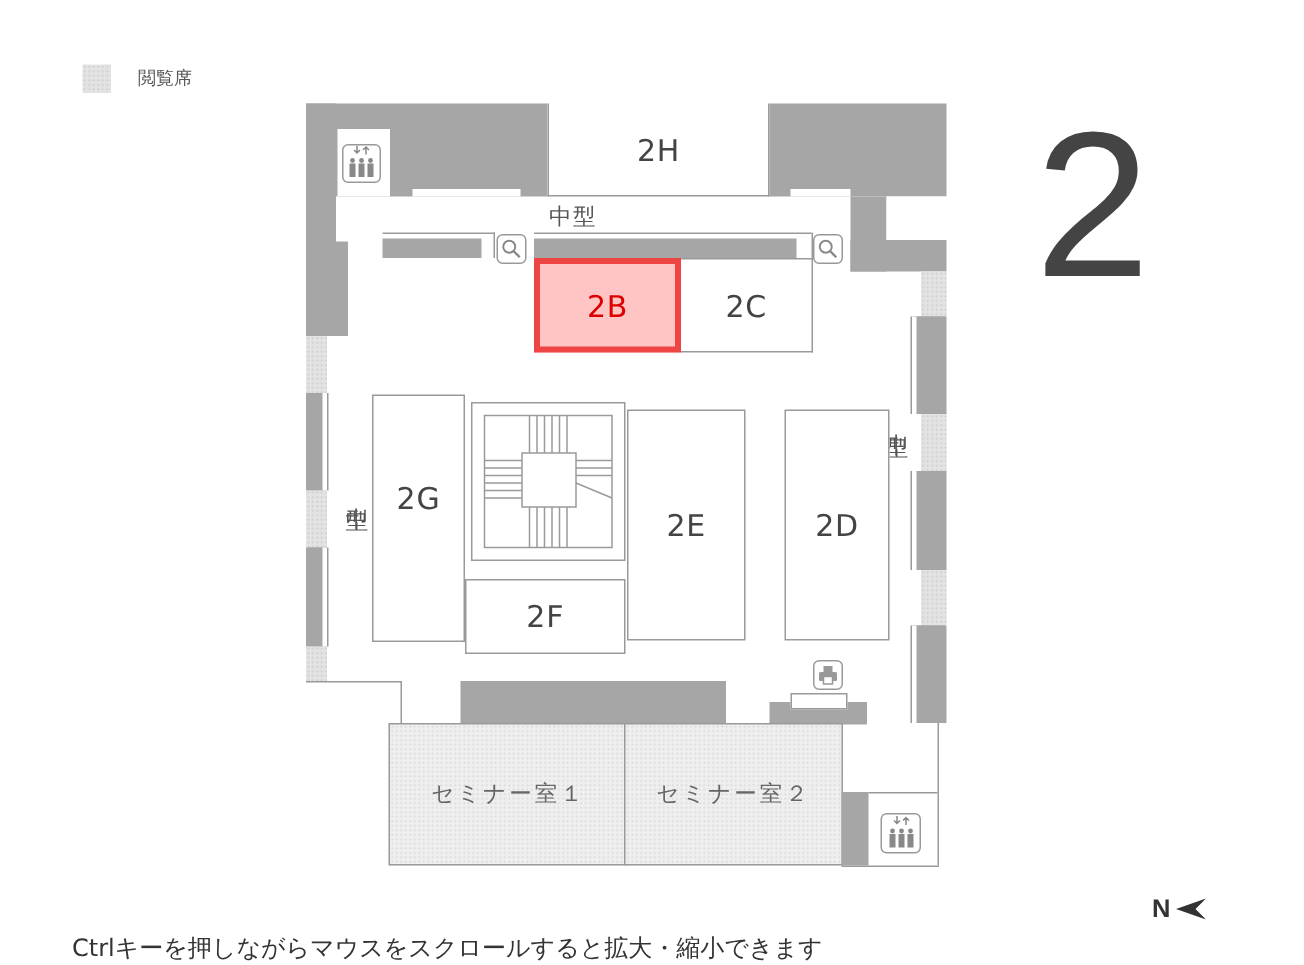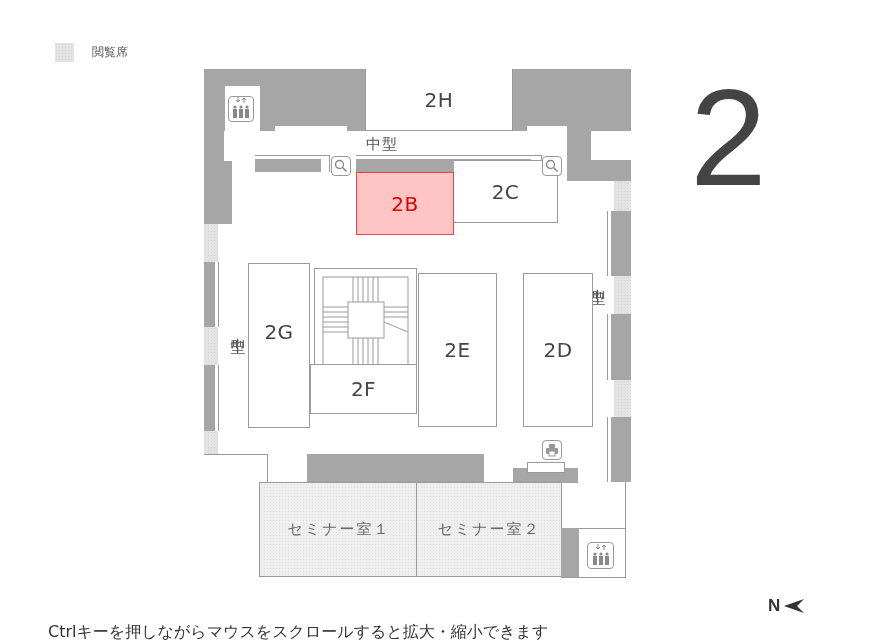--- a/index.html
+++ b/index.html
@@ -6,21 +6,21 @@
   body { width: 869px; height: 643px; position: relative; overflow: hidden;
          font-family: "DejaVu Sans", "Liberation Sans", sans-serif; color: #444; }
   .abs { position: absolute; box-sizing: border-box; }
   .wall { background: #a6a6a6; }
   .reading { background: #e3e3e3;
     background-image: radial-gradient(#d2d2d2 0.6px, transparent 0.7px);
     background-size: 3px 3px; }
   .room { background: #ffffff; border: 1px solid #9a9a9a; }
   .room-label { display:flex; align-items:center; justify-content:center;
     font-size: 20px; color: #444; letter-spacing: 0.5px; }
-  .selected { background: #ffc4c4; border: 1px solid #ef4444; color: #d00; }
+  .selected { background: #ffc4c4; border: 4px solid #ef4444; color: #d00; }
   .seminar { background: #efefef;
     background-image: radial-gradient(#dedede 0.6px, transparent 0.7px);
     background-size: 3px 3px; border: 1px solid #9a9a9a;
     display:flex; align-items:center; justify-content:center;
     font-size: 15px; color: #666; letter-spacing: 2px; }
   .bar { background: #a6a6a6; }
   .line { background: #9a9a9a; }
   .icon-box { background:#fff; border: 1px solid #999; border-radius: 4px; }
   .vtext { writing-mode: vertical-rl; font-size: 15px; color:#555; letter-spacing: 1px; }
   .htext { font-size: 15px; color:#555; letter-spacing: 1px; }
@@ -94,21 +94,21 @@
   </div>
 
   <div class="abs line" style="left:356px;top:155px;width:185px;height:1px;"></div>
   <div class="abs bar" style="left:356px;top:159px;width:175px;height:13px;"></div>
   <div class="abs" style="left:541px;top:155px;width:1px;height:17px;background:#9a9a9a;"></div>
 
   <div class="abs room-label selected" style="left:356px;top:172px;width:98px;height:63px;">
     <span style="color:#d00;">2B</span>
   </div>
 
-  <div class="abs room room-label" style="left:454px;top:160px;width:104px;height:63px;border-left:none;">
+  <div class="abs room room-label" style="left:454px;top:172px;width:88px;height:63px;border-left:none;">
     <span>2C</span>
   </div>
 
   <div class="abs icon-box" style="left:542px;top:156px;width:20px;height:20px;display:flex;align-items:center;justify-content:center;">
     <svg width="14" height="14" viewBox="0 0 14 14">
         <circle cx="5.5" cy="5.5" r="4" stroke="#888" fill="none" stroke-width="1.3"></circle>
         <path d="M8.5 8.5l4 4" stroke="#888" stroke-width="1.6"></path>
       </svg>
   </div>
 
@@ -150,21 +150,21 @@
           <line x1="8" y1="58" x2="33" y2="58"></line>
           <line x1="8" y1="63" x2="33" y2="63"></line>
         <line x1="69" y1="38" x2="93" y2="38"></line>
           <line x1="69" y1="43" x2="93" y2="43"></line>
           <line x1="69" y1="48" x2="93" y2="48"></line>
           <line x1="69" y1="53" x2="93" y2="63"></line>
       </g>
     </svg>
   </div>
 
-  <div class="abs room room-label" style="left:310px;top:364px;width:107px;height:50px;">
+  <div class="abs room room-label" style="left:310px;top:386px;width:107px;height:50px;">
     <span>2F</span>
   </div>
 
   <div class="abs room room-label" style="left:418px;top:273px;width:79px;height:154px;">
     <span>2E</span>
   </div>
 
   <div class="abs room room-label" style="left:523px;top:273px;width:70px;height:154px;">
     <span>2D</span>
   </div>

